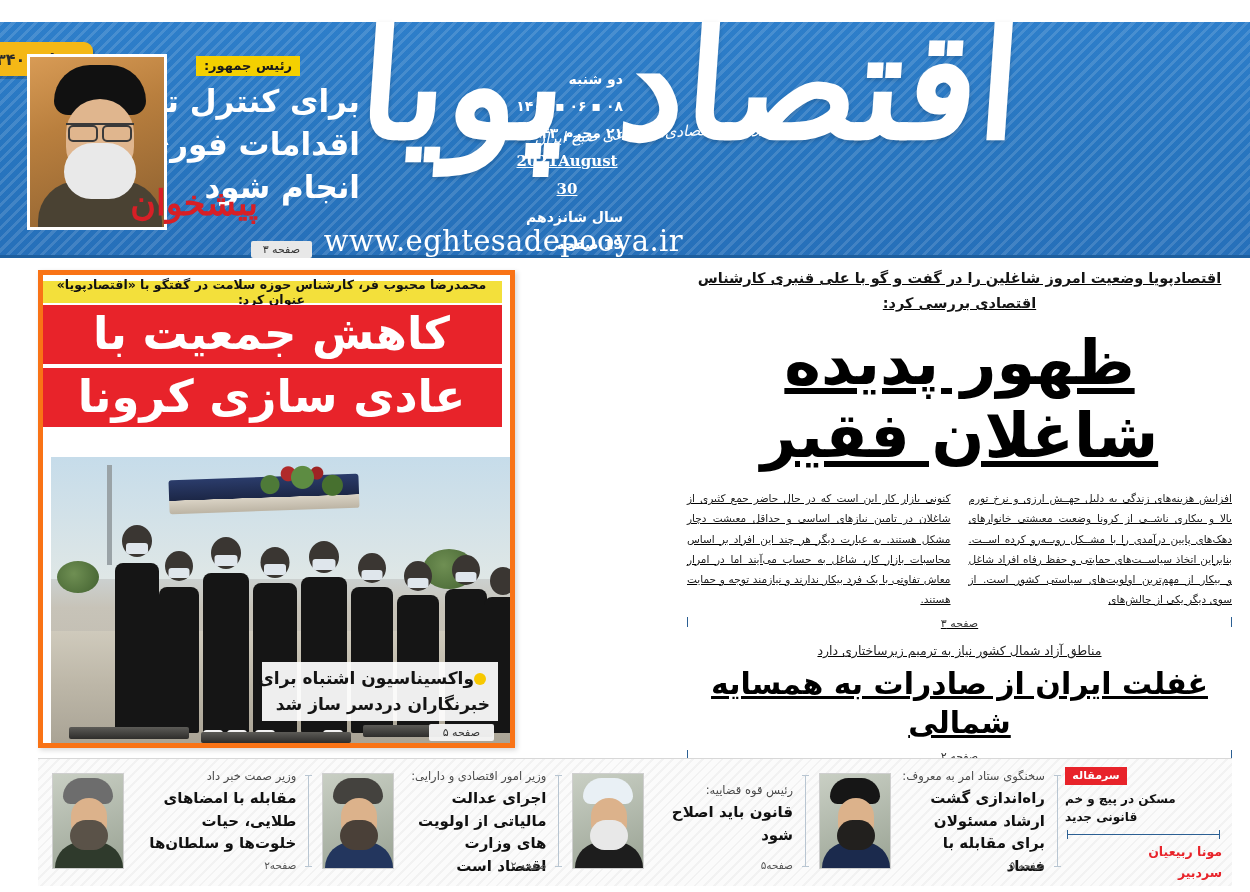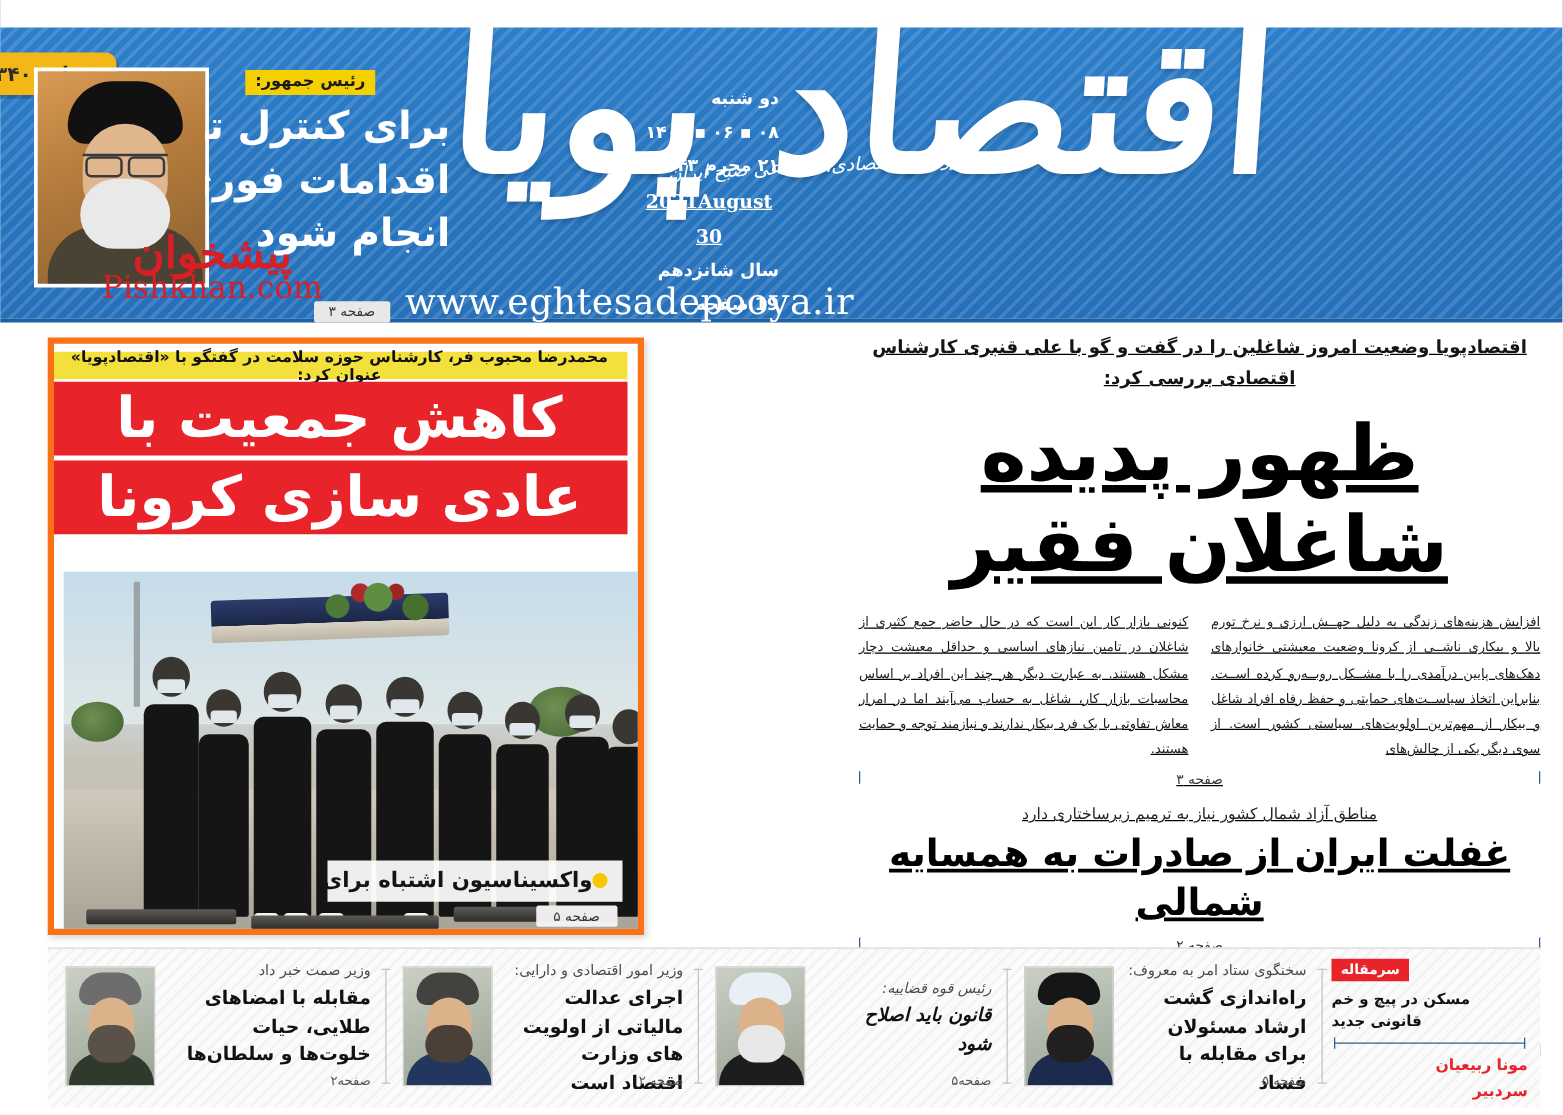--- a/index.html
+++ b/index.html
@@ -332,21 +332,20 @@
         <div class="pres-photo">
           <div class="pp-body"></div>
           <div class="pp-turban"></div>
           <div class="pp-face"></div>
           <div class="pp-beard"></div>
           <div class="pp-glass"></div>
         </div>
         <div class="pres-page">صفحه ۳</div>
         <div class="watermark">
           <span class="wm-fa">پیشخوان</span>
-          <span class="wm-en">Pishkhan.com</span>
         </div>
       </div>
 
     </div>
   </div>
 
   <div class="body-area">
 
     <div class="feature">
       <div class="feature-kicker">محمدرضا محبوب فر، کارشناس حوزه سلامت در گفتگو با «اقتصادپویا» عنوان کرد:</div>
@@ -416,20 +415,21 @@
         </div>
 
         <div class="grave" style="left:18px;bottom:8px;width:120px;height:12px;"></div>
         <div class="grave" style="left:150px;bottom:4px;width:150px;height:11px;"></div>
         <div class="grave" style="left:312px;bottom:10px;width:130px;height:12px;"></div>
 
         <div class="feature-caption">
           <div class="fc-line">
             <span class="fc-dot"></span><span>واکسیناسیون اشتباه برای</span>
           </div>
+          <div class="fc-line">خبرنگاران دردسر ساز شد</div>
         </div>
         <div class="feature-pagetag">صفحه ۵</div>
       </div>
     </div>
 
     <div class="main-art">
       <div class="main-kicker">اقتصادپویا وضعیت امروز شاغلین را در گفت و گو با علی قنبری کارشناس اقتصادی بررسی کرد:</div>
 
       <div class="main-head">
         <span>ظهور پدیده</span>
@@ -493,21 +493,21 @@
       </div>
 
       <div class="bs-item" style="width:248px;">
         <div class="bs-sep"></div>
         <div class="bs-photo">
           <div class="h-body" style="background:#1d1d1d;"></div>
           <div class="h-turban" style="background:#e9f0f5;"></div>
           <div class="h-face"></div>
           <div class="h-beard" style="background:#e8e8e8;"></div>
         </div>
-        <div class="bs-text" style="margin-left:96px;padding-top:14px;font-style:italic;">
+        <div class="bs-text" style="margin-left:96px;padding-top:14px;">
           <div class="bs-kicker">رئیس قوه قضاییه:</div>
           <div class="bs-head">قانون باید اصلاح شود</div>
         </div>
         <div class="bs-page">صفحه۵</div>
       </div>
 
       <div class="bs-item" style="width:252px;">
         <div class="bs-sep"></div>
         <div class="bs-photo">
           <div class="h-body" style="background:#1b2a4d;"></div>

